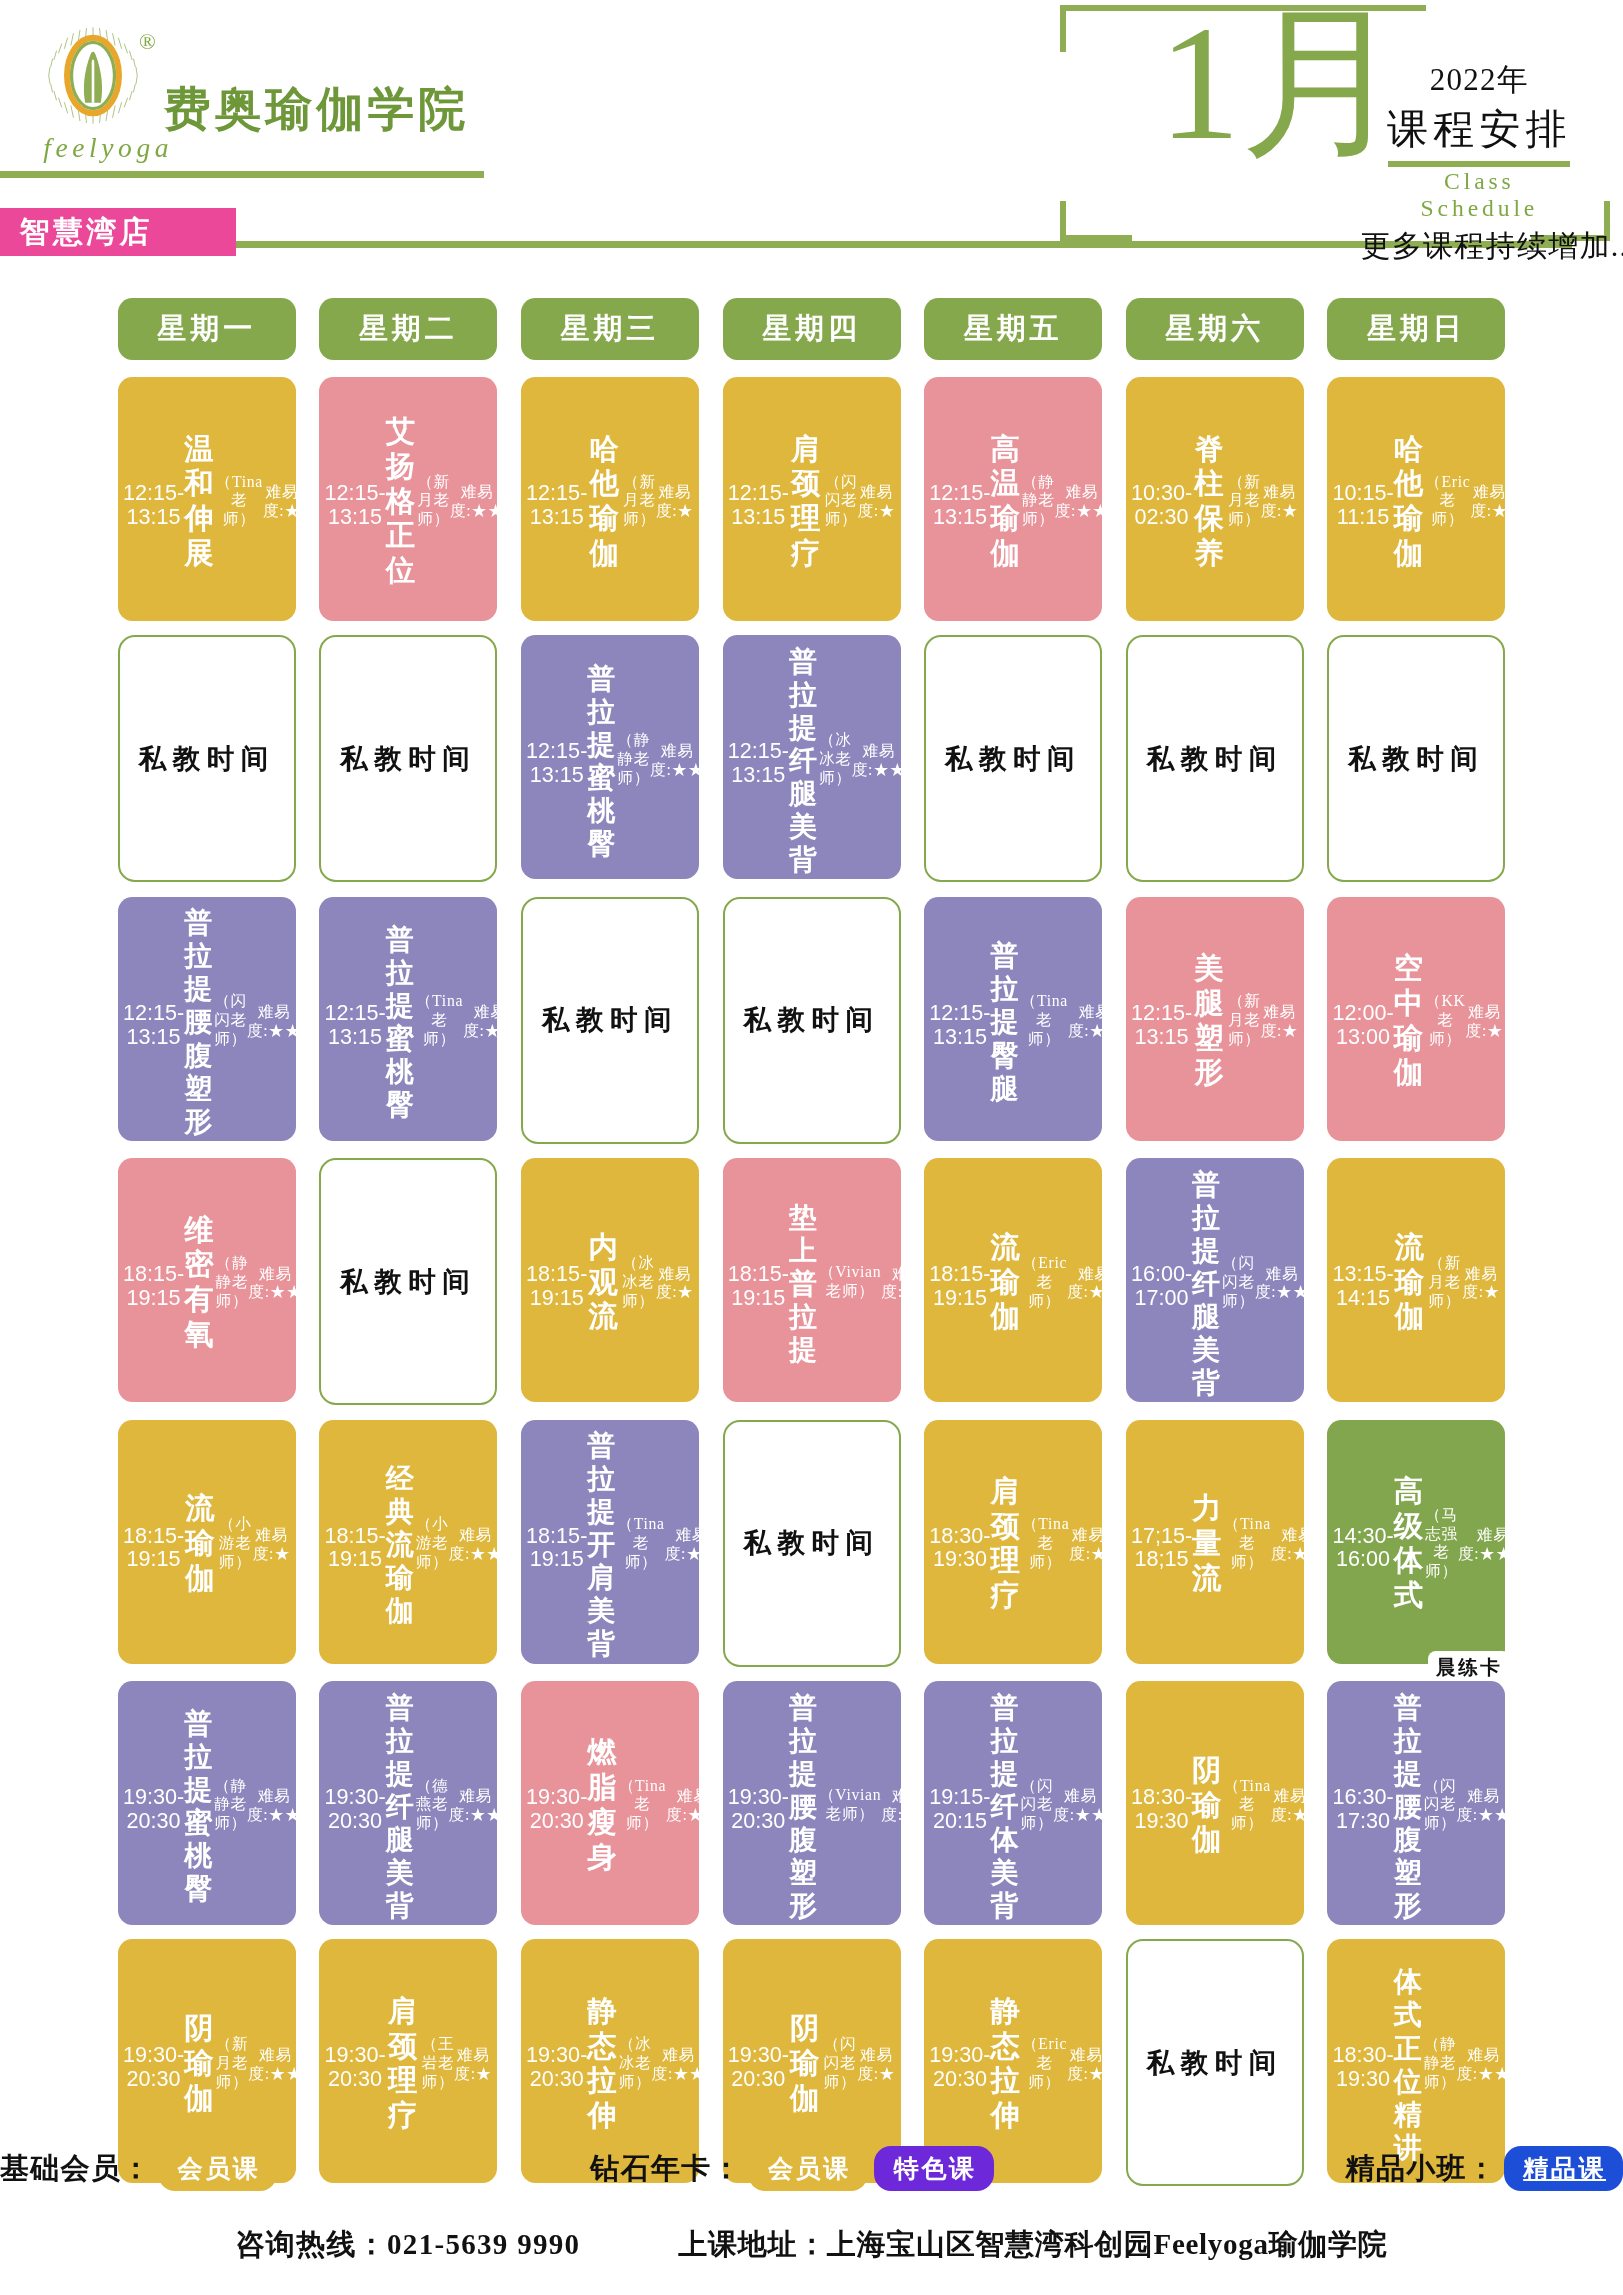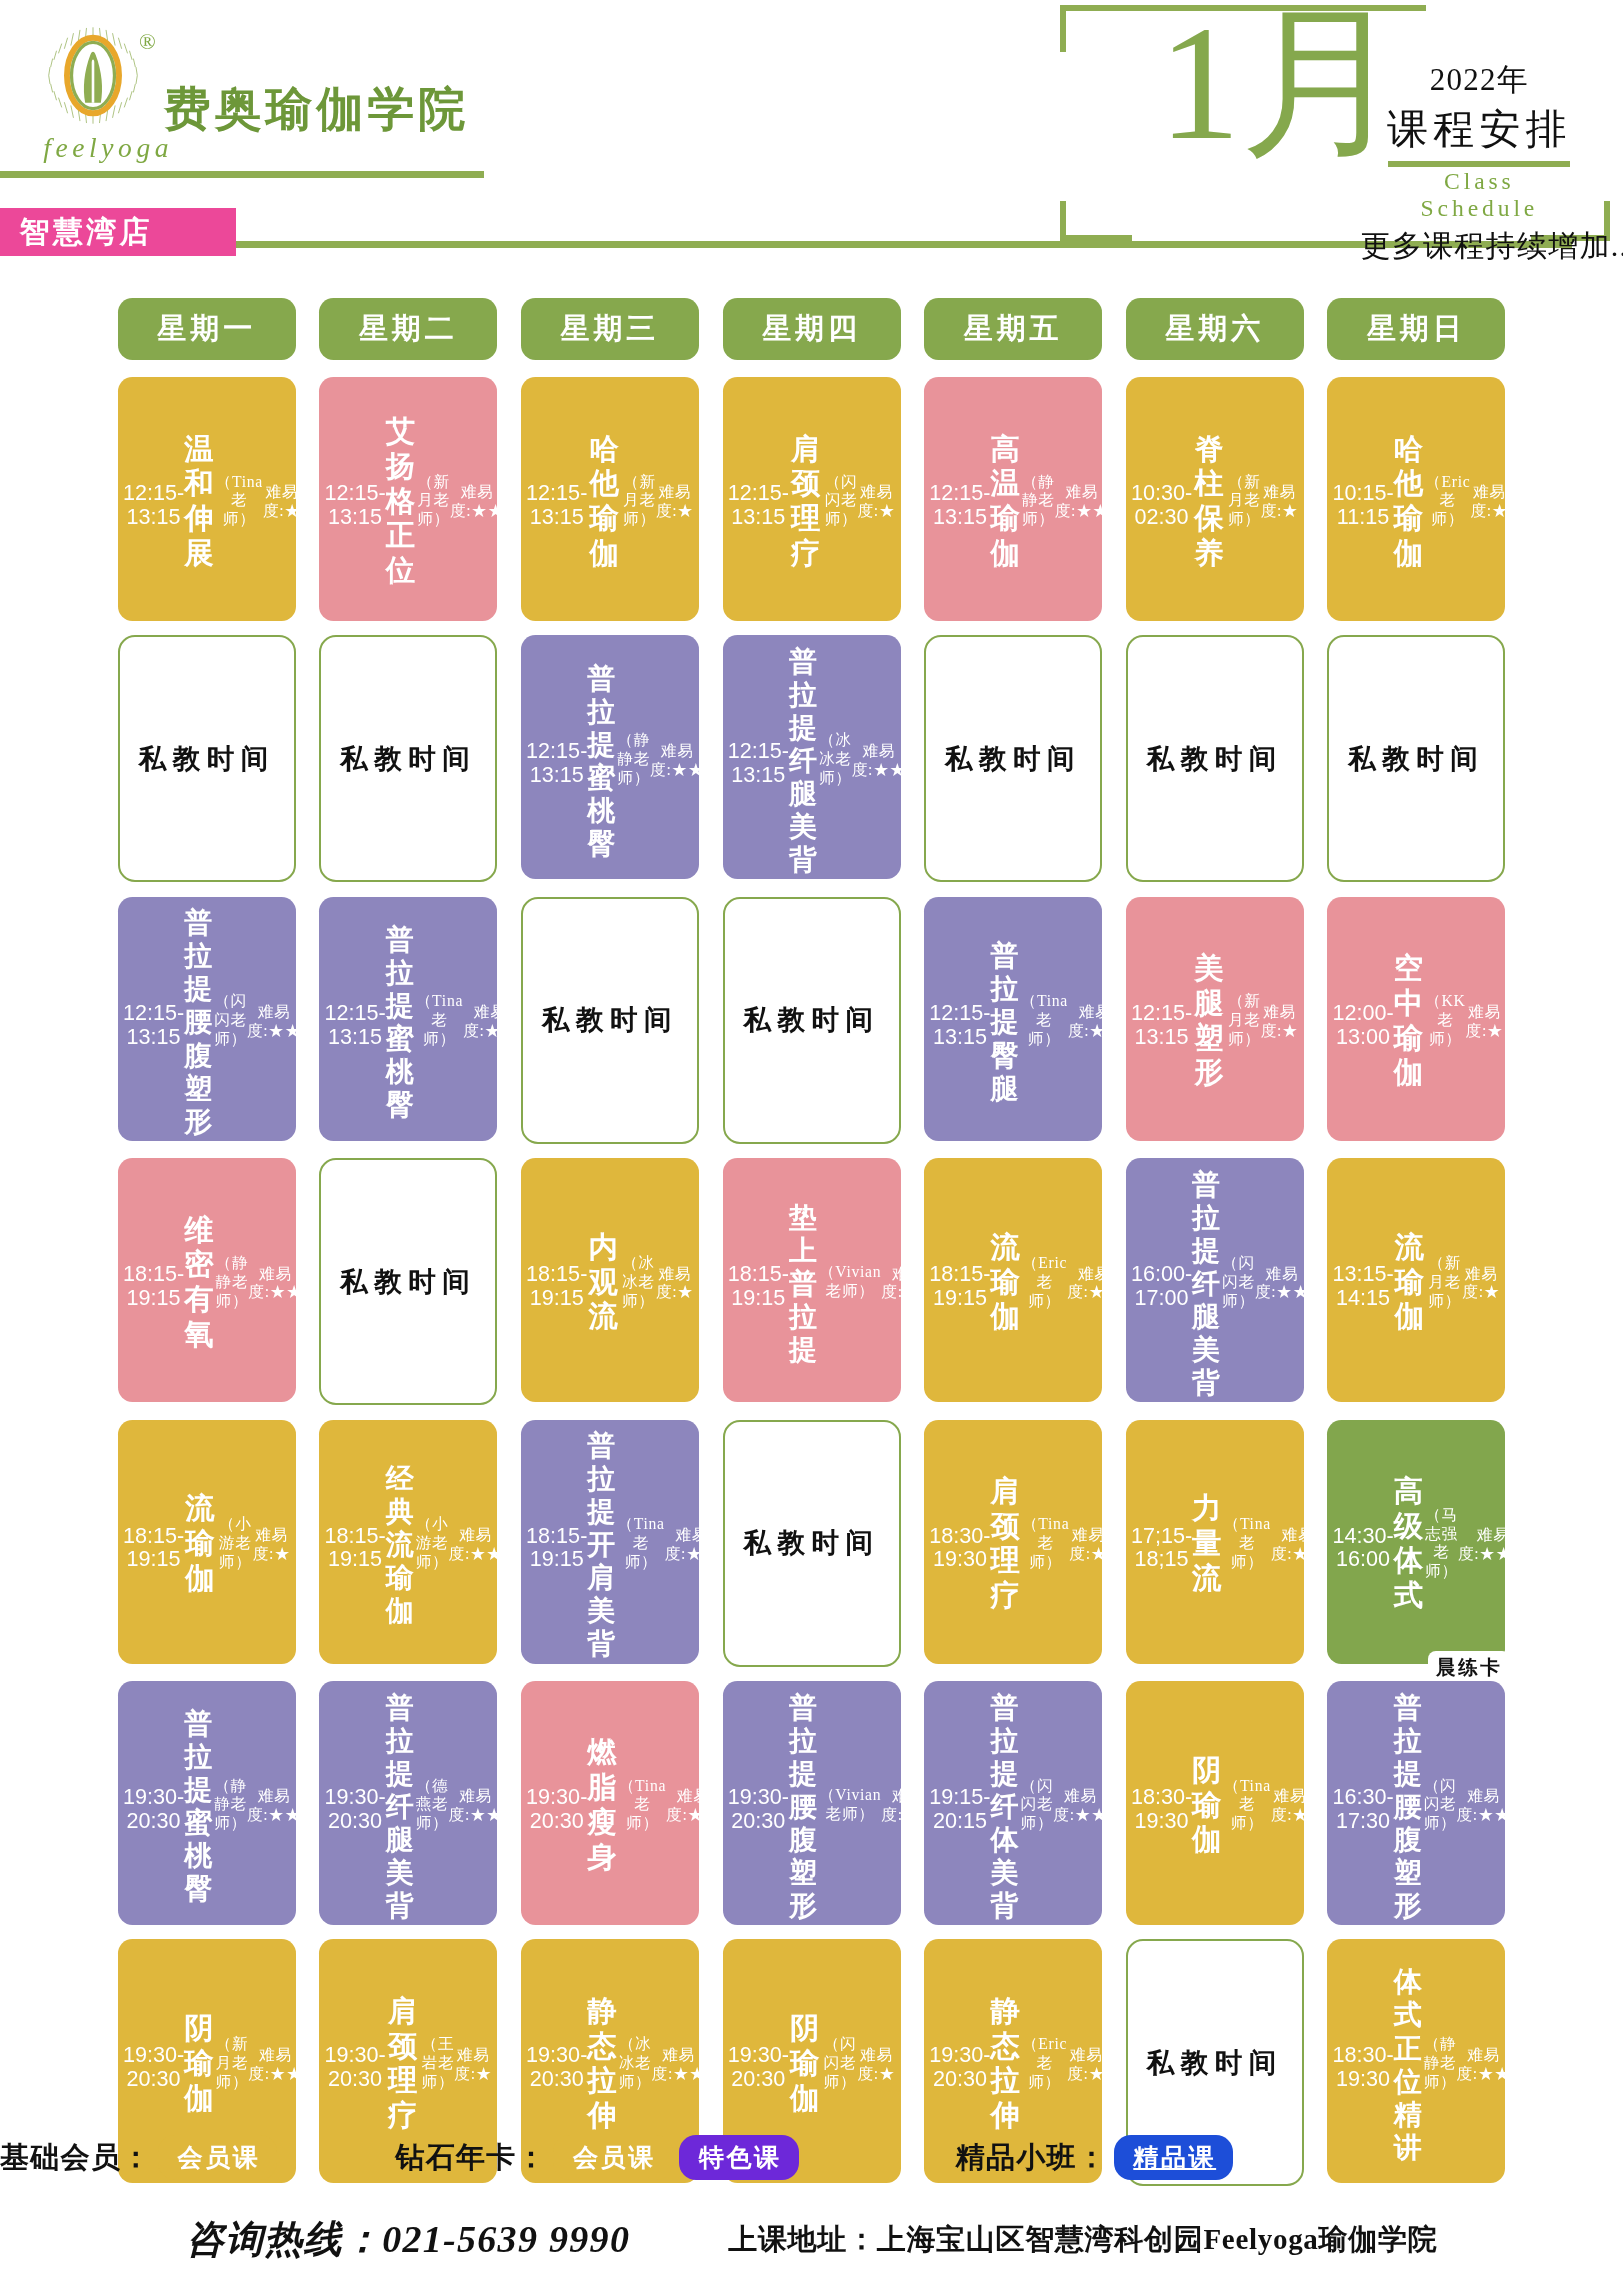--- a/index.html
+++ b/index.html
@@ -88,35 +88,35 @@
            display:flex; align-items:center; justify-content:center; }
   .empty span { color:#111; font-size:27.5px; letter-spacing:6.5px; font-weight:700;
                 font-family:"Liberation Serif", serif; }
 
   .badge-morning { position:absolute; right:-5.2px; bottom:-17px; background:#fff;
                    border-radius:7.9px; padding:2.6px 7.9px; color:#111; font-size:19.6px;
                    letter-spacing:2.6px; font-weight:700; font-family:"Liberation Serif", serif; }
 
   
   .footer { position:absolute; left:0; bottom:30px; width:1623px; }
-  .legend { display:flex; align-items:center; justify-content:flex-start; gap:0px; }
+  .legend { display:flex; align-items:center; justify-content:space-between; gap:0px; }
   .legend-group { display:flex; align-items:center; }
   .legend-label { font-size:29px; color:#111; letter-spacing:1.3px; font-weight:700;
                   font-family:"Liberation Serif", serif; }
   .pill { border-radius:17px; color:#fff; font-size:25px; letter-spacing:2.6px; font-weight:700;
           padding:5.2px 17px 6.5px 19.6px; margin-left:6.5px; font-family:"Liberation Serif", serif; }
   .pill.gold { background:#dfb73c; }
   .pill.pink { background:#6d28d9; }
   .pill.purple { background:#1d4ed8;text-decoration:underline; }
   .sp1 { width:118px; }
   .sp2 { width:157px; }
 
   .contact { display:flex; justify-content:center; align-items:center; margin-top:34px; }
-  .contact .hot { font-size:38px; color:#111; letter-spacing:1.3px; font-weight:700;
-                  font-family:"Liberation Serif", serif;font-style:italic; }
+  .contact .hot { font-size:29px; color:#111; letter-spacing:1.3px; font-weight:700;
+                  font-family:"Liberation Serif", serif; }
   .contact .gap { width:98px; }
   .contact .addr { font-size:29px; color:#111; letter-spacing:0.7px; font-weight:700;
                    font-family:"Liberation Serif", serif; }
 </style>
 </head>
 <body>
 
 <div class="header">
 
   <div class="brand">

